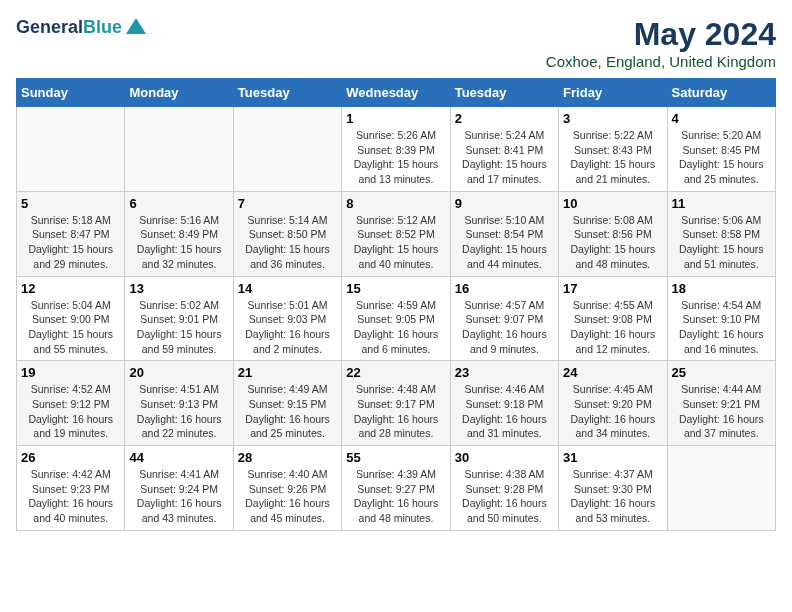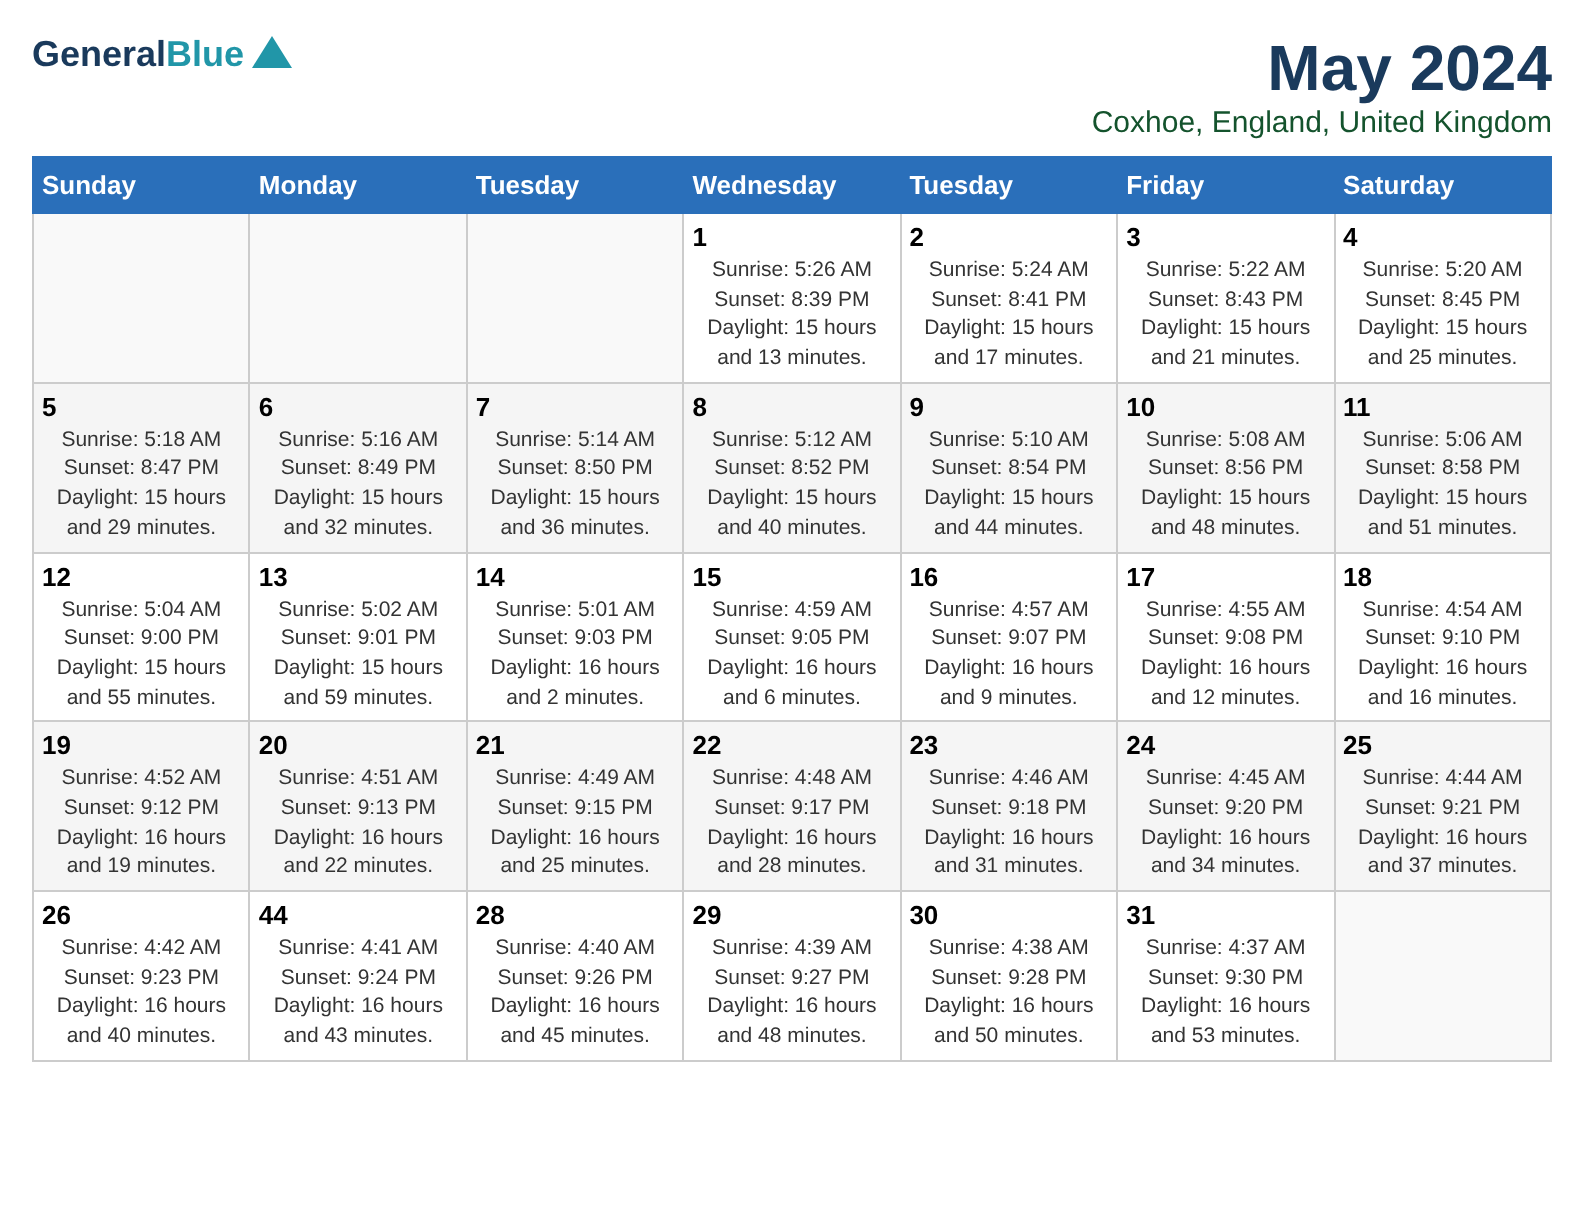--- a/index.html
+++ b/index.html
@@ -239,21 +239,21 @@
         </td>
         <td>
           <div class="day-num">44</div>
           <div class="day-info">Sunrise: 4:41 AM<br>Sunset: 9:24 PM<br>Daylight: 16 hours<br>and 43 minutes.</div>
         </td>
         <td>
           <div class="day-num">28</div>
           <div class="day-info">Sunrise: 4:40 AM<br>Sunset: 9:26 PM<br>Daylight: 16 hours<br>and 45 minutes.</div>
         </td>
         <td>
-          <div class="day-num">29</div>
+          <div class="day-num">55</div>
           <div class="day-info">Sunrise: 4:39 AM<br>Sunset: 9:27 PM<br>Daylight: 16 hours<br>and 48 minutes.</div>
         </td>
         <td>
           <div class="day-num">30</div>
           <div class="day-info">Sunrise: 4:38 AM<br>Sunset: 9:28 PM<br>Daylight: 16 hours<br>and 50 minutes.</div>
         </td>
         <td>
           <div class="day-num">31</div>
           <div class="day-info">Sunrise: 4:37 AM<br>Sunset: 9:30 PM<br>Daylight: 16 hours<br>and 53 minutes.</div>
         </td>

